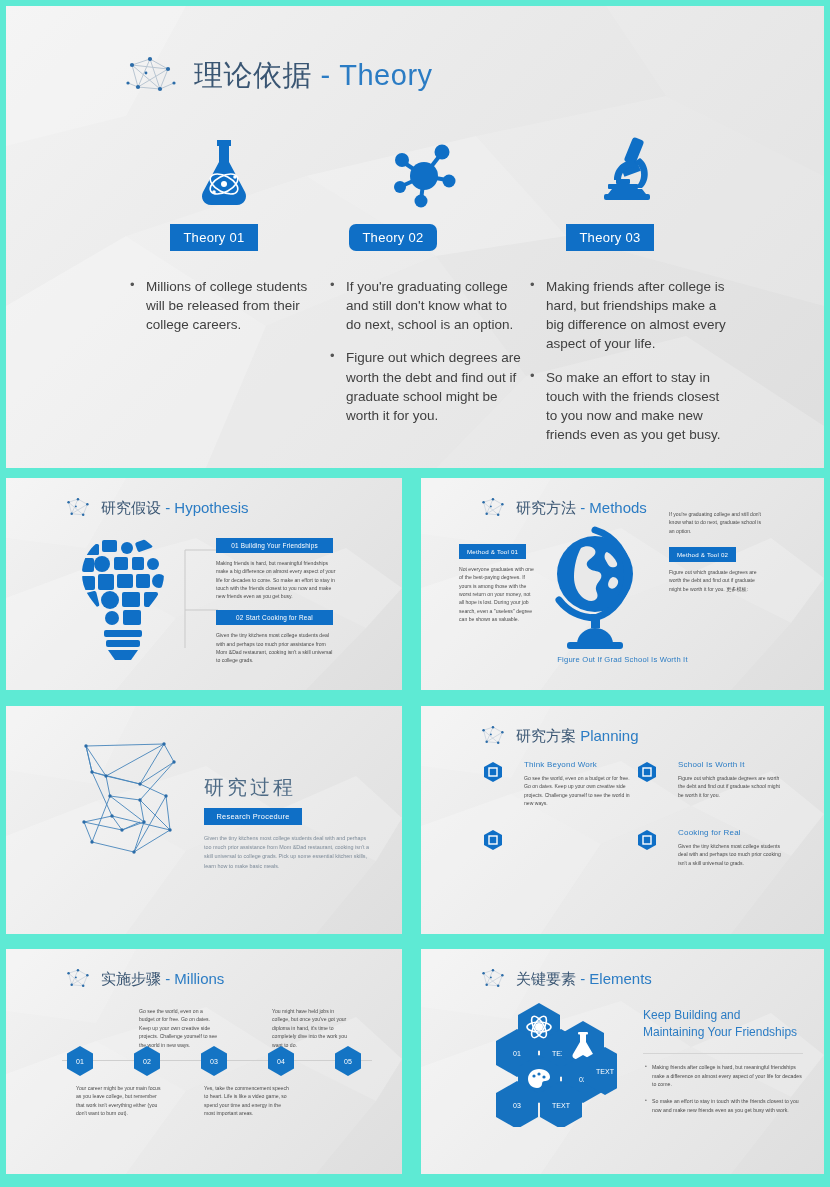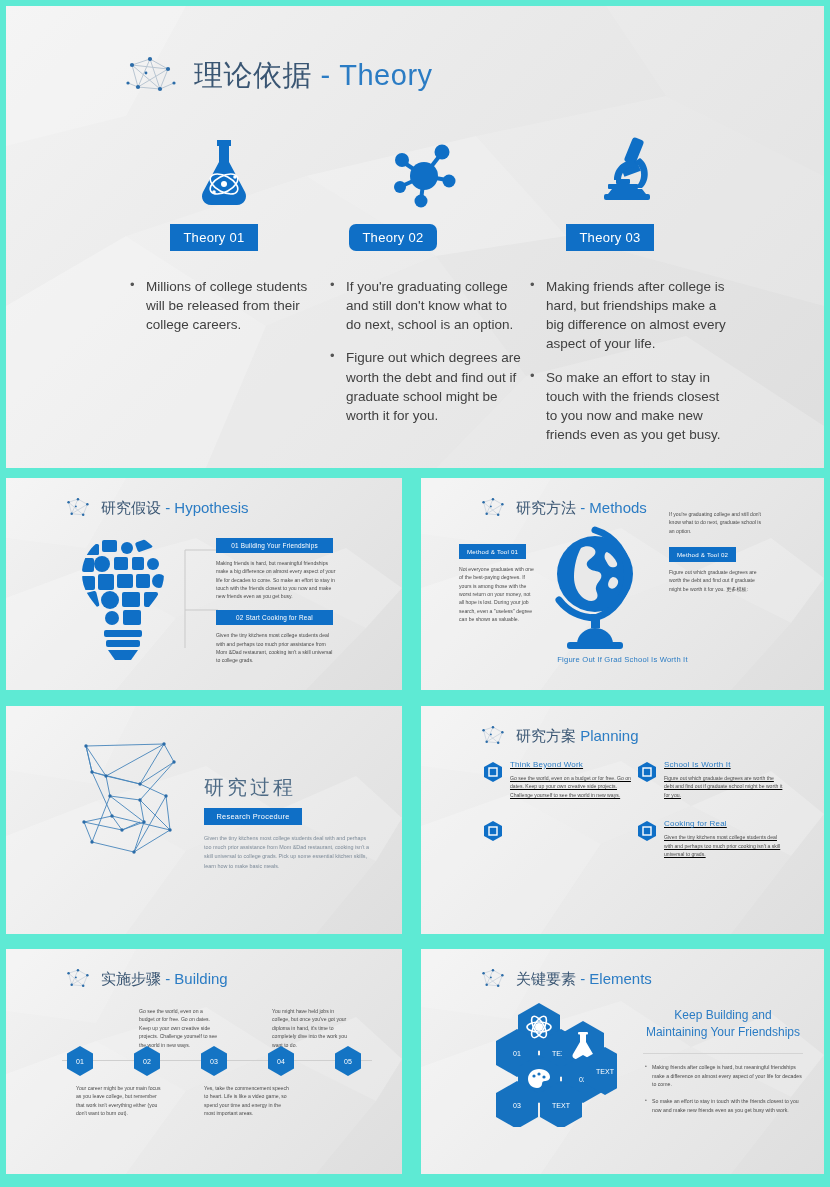--- a/index.html
+++ b/index.html
@@ -129,37 +129,37 @@
   }
   .rp-body { color: #7d8b99; font-size: 5.4px; line-height: 1.7; width: 170px; }
 
   
   .plan-grid {
     position: absolute; left: 62px; top: 54px;
     width: 300px; display: grid;
     grid-template-columns: 148px 148px;
     grid-row-gap: 20px; grid-column-gap: 6px;
   }
-  .plan-cell { display: flex; gap: 7px; text-decoration: underline; }
+  .plan-cell { display: flex; gap: 21px; }
   .plan-ico { flex: 0 0 auto; width: 20px; padding-top: 1px; }
   .plan-txt { flex: 1 1 auto; }
   .plan-h { color: #2b7cc4; font-size: 8px; margin-bottom: 5px; letter-spacing: .2px; }
   .plan-b { color: #4a4a4a; font-size: 5.1px; line-height: 1.66; }
 
   
   .tl-line { position: absolute; left: 56px; top: 111px; width: 310px; height: 1px; background: #cfcfcf; }
   .tl-hexrow { position: absolute; left: 50px; top: 96px; width: 320px; height: 32px; }
   .tl-hex { position: absolute; top: 0; }
   .tl-abovetxt { position: absolute; color: #4a4a4a; font-size: 5.1px; line-height: 1.66; width: 80px; }
   .tl-belowtxt { position: absolute; color: #4a4a4a; font-size: 5.1px; line-height: 1.66; width: 86px; }
 
   
   .el-hive { position: absolute; left: 70px; top: 52px; }
   .el-right { position: absolute; left: 222px; top: 58px; width: 160px; }
-  .el-h { color: #2b7cc4; font-size: 12px; line-height: 1.42; text-align: center; margin-bottom: 12px; }
+  .el-h { color: #2b7cc4; font-size: 12px; line-height: 1.42; text-align: left; margin-bottom: 12px; }
   .el-div { height: 1px; background: #d4d4d4; margin: 0 0 9px 0; }
   .el-list { list-style: none; padding-left: 9px; }
   .el-list li {
     position: relative; color: #4a4a4a; font-size: 5.2px;
     line-height: 1.66; margin-bottom: 8px;
   }
   .el-list li::before {
     content: "•"; position: absolute; left: -7px; top: -1px; color: #666; font-size: 5px;
   }
   .hextext { fill: #ffffff; font-size: 7px; font-family: "Liberation Sans", sans-serif; }
@@ -590,21 +590,21 @@
                 <circle cx="26" cy="6" r="2.4"></circle>
               <circle cx="44" cy="16" r="2.4"></circle>
                 <circle cx="36" cy="36" r="2.4"></circle>
               <circle cx="14" cy="34" r="2.4"></circle>
                 <circle cx="22" cy="20" r="1.8"></circle>
             </g>
           </svg>
         </span>
         <h2 class="s-title">
           <span class="t-cn">实施步骤</span>
-          <span class="t-en">- Building</span>
+          <span class="t-en">- Millions</span>
         </h2>
       </div>
 
       <div class="tl-line"></div>
 
       <p class="tl-abovetxt" style="left:133px; top:58px;">Go see the world, even on a budget or for free. Go on dates. Keep up your own creative side projects. Challenge yourself to see the world in new ways.</p>
       <p class="tl-abovetxt" style="left:266px; top:58px;">You might have held jobs in college, but once you've got your diploma in hand, it's time to completely dive into the work you want to do.</p>
       <p class="tl-belowtxt" style="left:70px; top:135px;">Your career might be your main focus as you leave college, but remember that work isn't everything either (you don't want to burn out).</p>
       <p class="tl-belowtxt" style="left:198px; top:135px;">Yes, take the commencement speech to heart. Life is like a video game, so spend your time and energy in the most important areas.</p>
 

